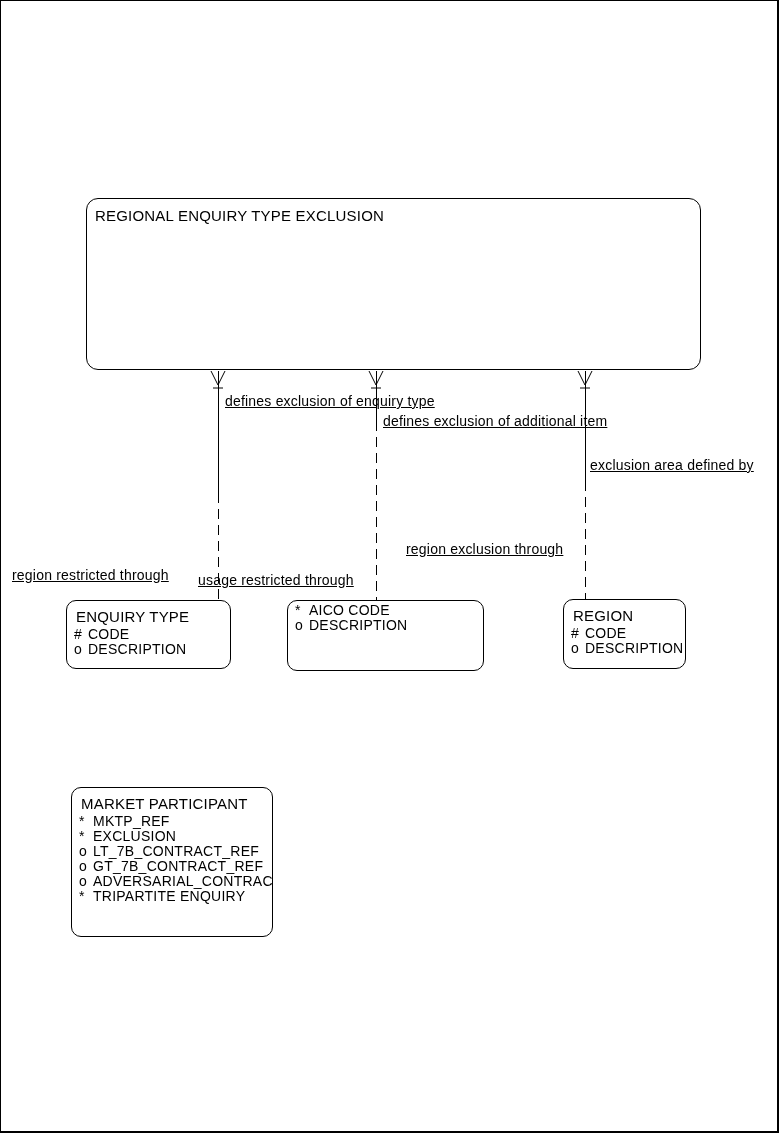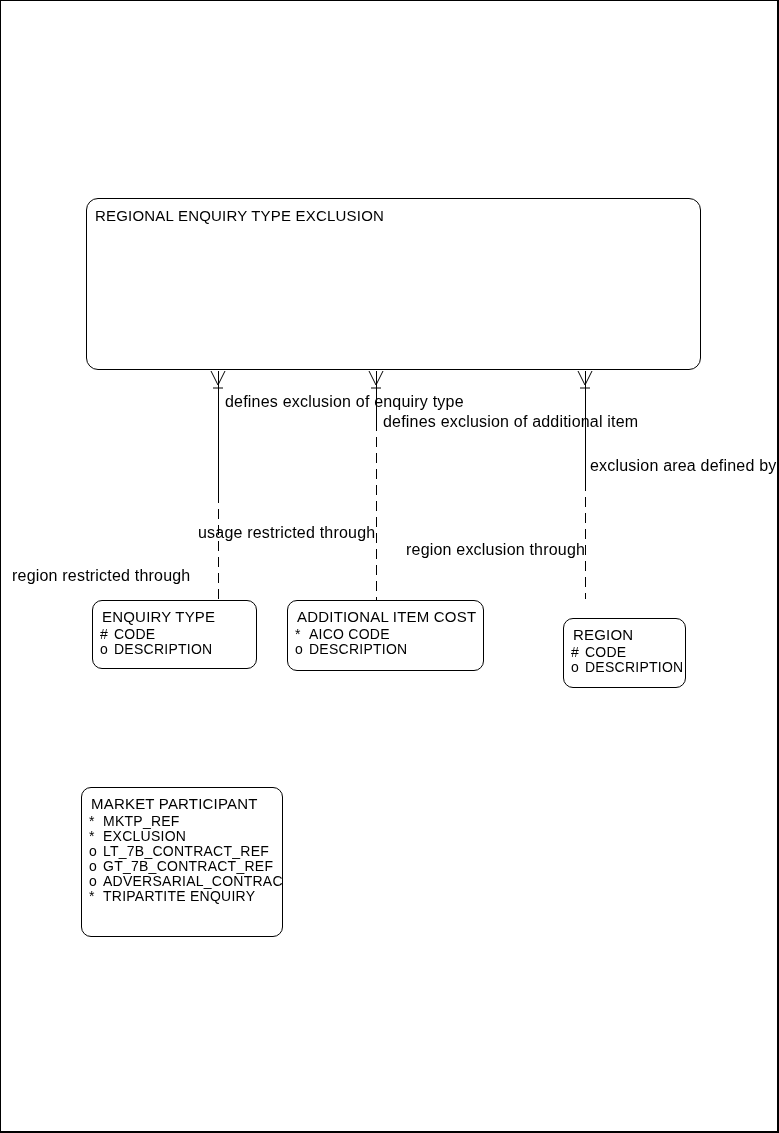--- a/index.html
+++ b/index.html
@@ -46,24 +46,25 @@
   .attr-row {
     font-size: 14px;
     line-height: 15px;
     letter-spacing: 0.25px;
     padding-left: 7px;
     white-space: nowrap;
   }
   .attr-prefix { display: inline-block; width: 14px; }
   .rel-label {
     position: absolute;
-    font-size: 16px;
+    font-size: 14px;
     line-height: 15px;
     letter-spacing: 0.2px;
     white-space: nowrap;
+    text-decoration: underline;
   }
 </style>
 </head>
 <body>
 
 <div class="canvas">
 
   <svg class="conn-layer" width="779" height="1133" viewBox="0 0 779 1133" stroke="#000" stroke-width="1" fill="none" shape-rendering="crispEdges">
     <g>
       <g shape-rendering="auto">
@@ -92,60 +93,59 @@
   </svg>
 
   <div class="entity-big" style="left:85px; top:197px; width:615px; height:172px;">
     <div class="entity-title">REGIONAL ENQUIRY TYPE EXCLUSION</div>
   </div>
 
   <div class="rel-label" style="left:224px; top:393px;">defines exclusion of enquiry type</div>
   <div class="rel-label" style="left:382px; top:413px;">defines exclusion of additional item</div>
   <div class="rel-label" style="left:589px; top:457px;">exclusion area defined by</div>
   <div class="rel-label" style="left:405px; top:541px;">region exclusion through</div>
-  <div class="rel-label" style="left:197px; top:524px;">usage restricted through</div>
+  <div class="rel-label" style="left:197px; top:572px;">usage restricted through</div>
   <div class="rel-label" style="left:11px; top:567px;">region restricted through</div>
 
-  <div class="entity" style="left:91px; top:599px; width:165px; height:69px;">
+  <div class="entity" style="left:65px; top:599px; width:165px; height:69px;">
     <div class="entity-title">ENQUIRY TYPE</div>
     <div class="attrs">
       <div class="attr-row">
         <span class="attr-prefix">#</span><span class="attr-name">CODE</span>
       </div>
       <div class="attr-row">
         <span class="attr-prefix">o</span><span class="attr-name">DESCRIPTION</span>
       </div>
     </div>
   </div>
 
   <div class="entity" style="left:286px; top:599px; width:197px; height:71px;">
-    <div class="entity-title">ADDITIONAL ITEM COST</div>
     <div class="attrs">
       <div class="attr-row">
         <span class="attr-prefix">*</span><span class="attr-name">AICO CODE</span>
       </div>
       <div class="attr-row">
         <span class="attr-prefix">o</span><span class="attr-name">DESCRIPTION</span>
       </div>
     </div>
   </div>
 
-  <div class="entity" style="left:562px; top:598px; width:123px; height:70px;margin-top:19px;">
+  <div class="entity" style="left:562px; top:598px; width:123px; height:70px;">
     <div class="entity-title">REGION</div>
     <div class="attrs">
       <div class="attr-row">
         <span class="attr-prefix">#</span><span class="attr-name">CODE</span>
       </div>
       <div class="attr-row">
         <span class="attr-prefix">o</span><span class="attr-name">DESCRIPTION</span>
       </div>
     </div>
   </div>
 
-  <div class="entity" style="left:80px; top:786px; width:202px; height:150px;">
+  <div class="entity" style="left:70px; top:786px; width:202px; height:150px;">
     <div class="entity-title">MARKET PARTICIPANT</div>
     <div class="attrs attrs-mp">
       <div class="attr-row">
         <span class="attr-prefix">*</span><span class="attr-name">MKTP_REF</span>
       </div>
       <div class="attr-row">
         <span class="attr-prefix">*</span><span class="attr-name">EXCLUSION</span>
       </div>
       <div class="attr-row">
         <span class="attr-prefix">o</span><span class="attr-name">LT_7B_CONTRACT_REF</span>

